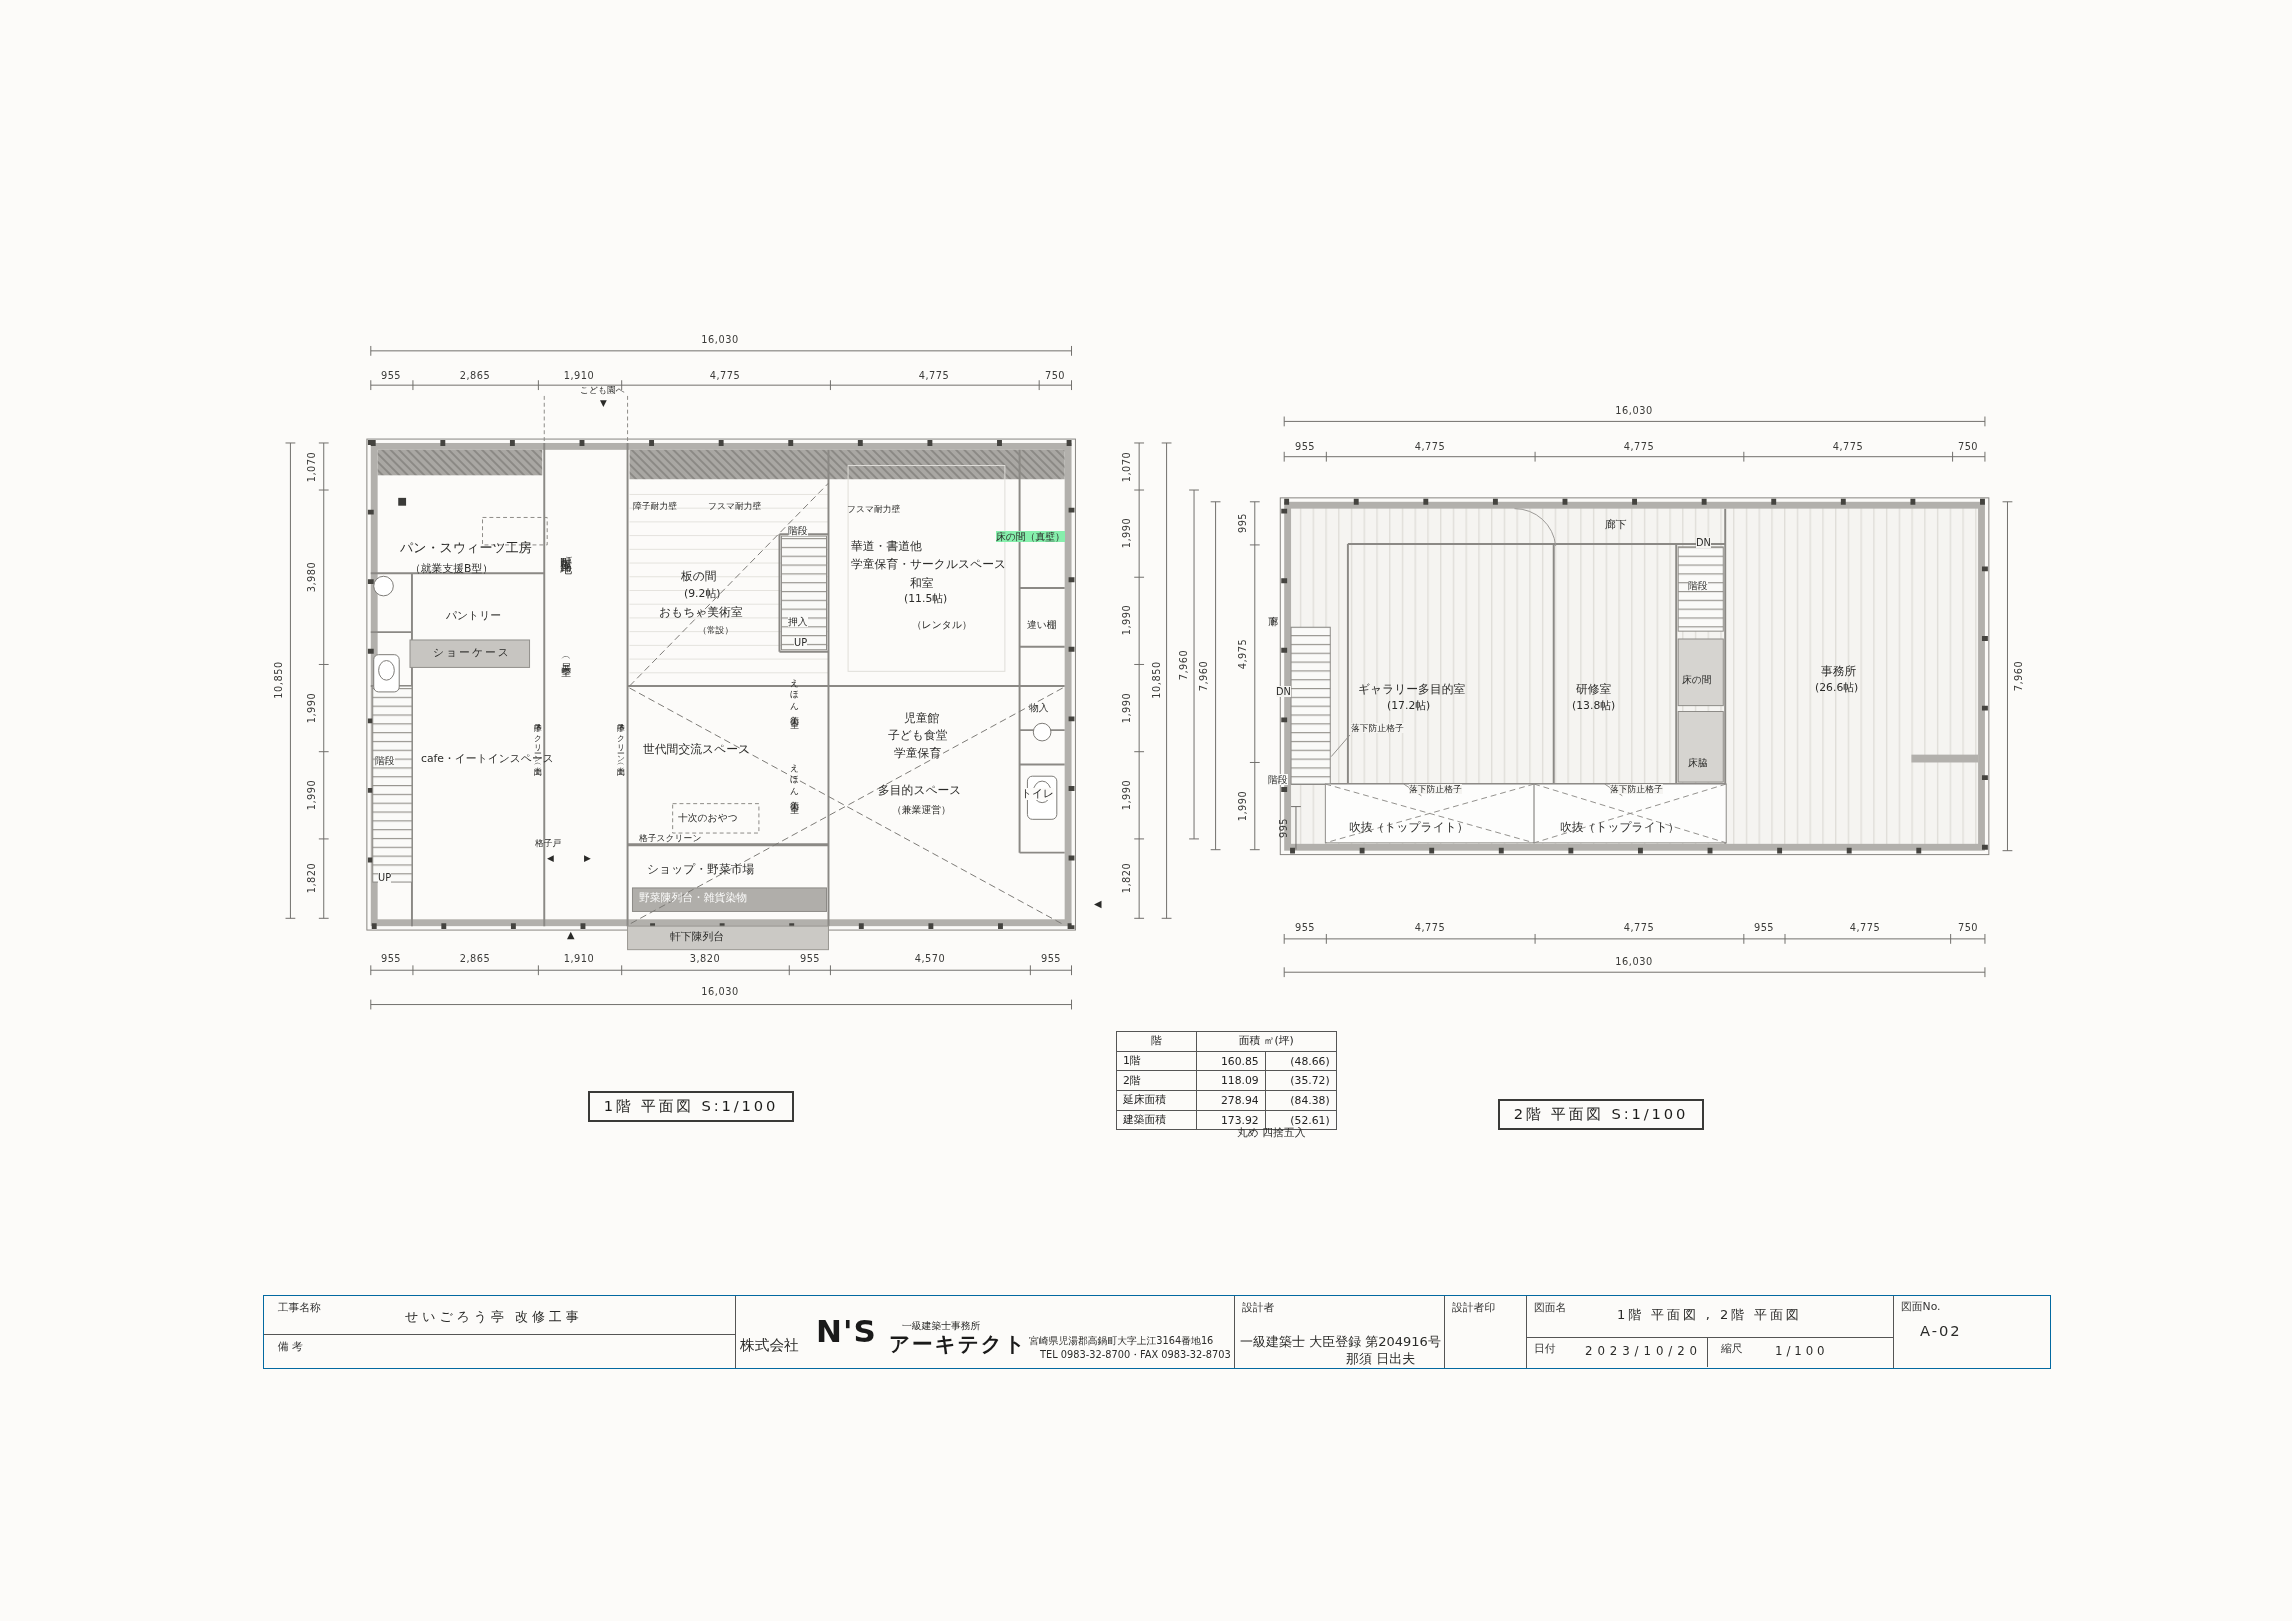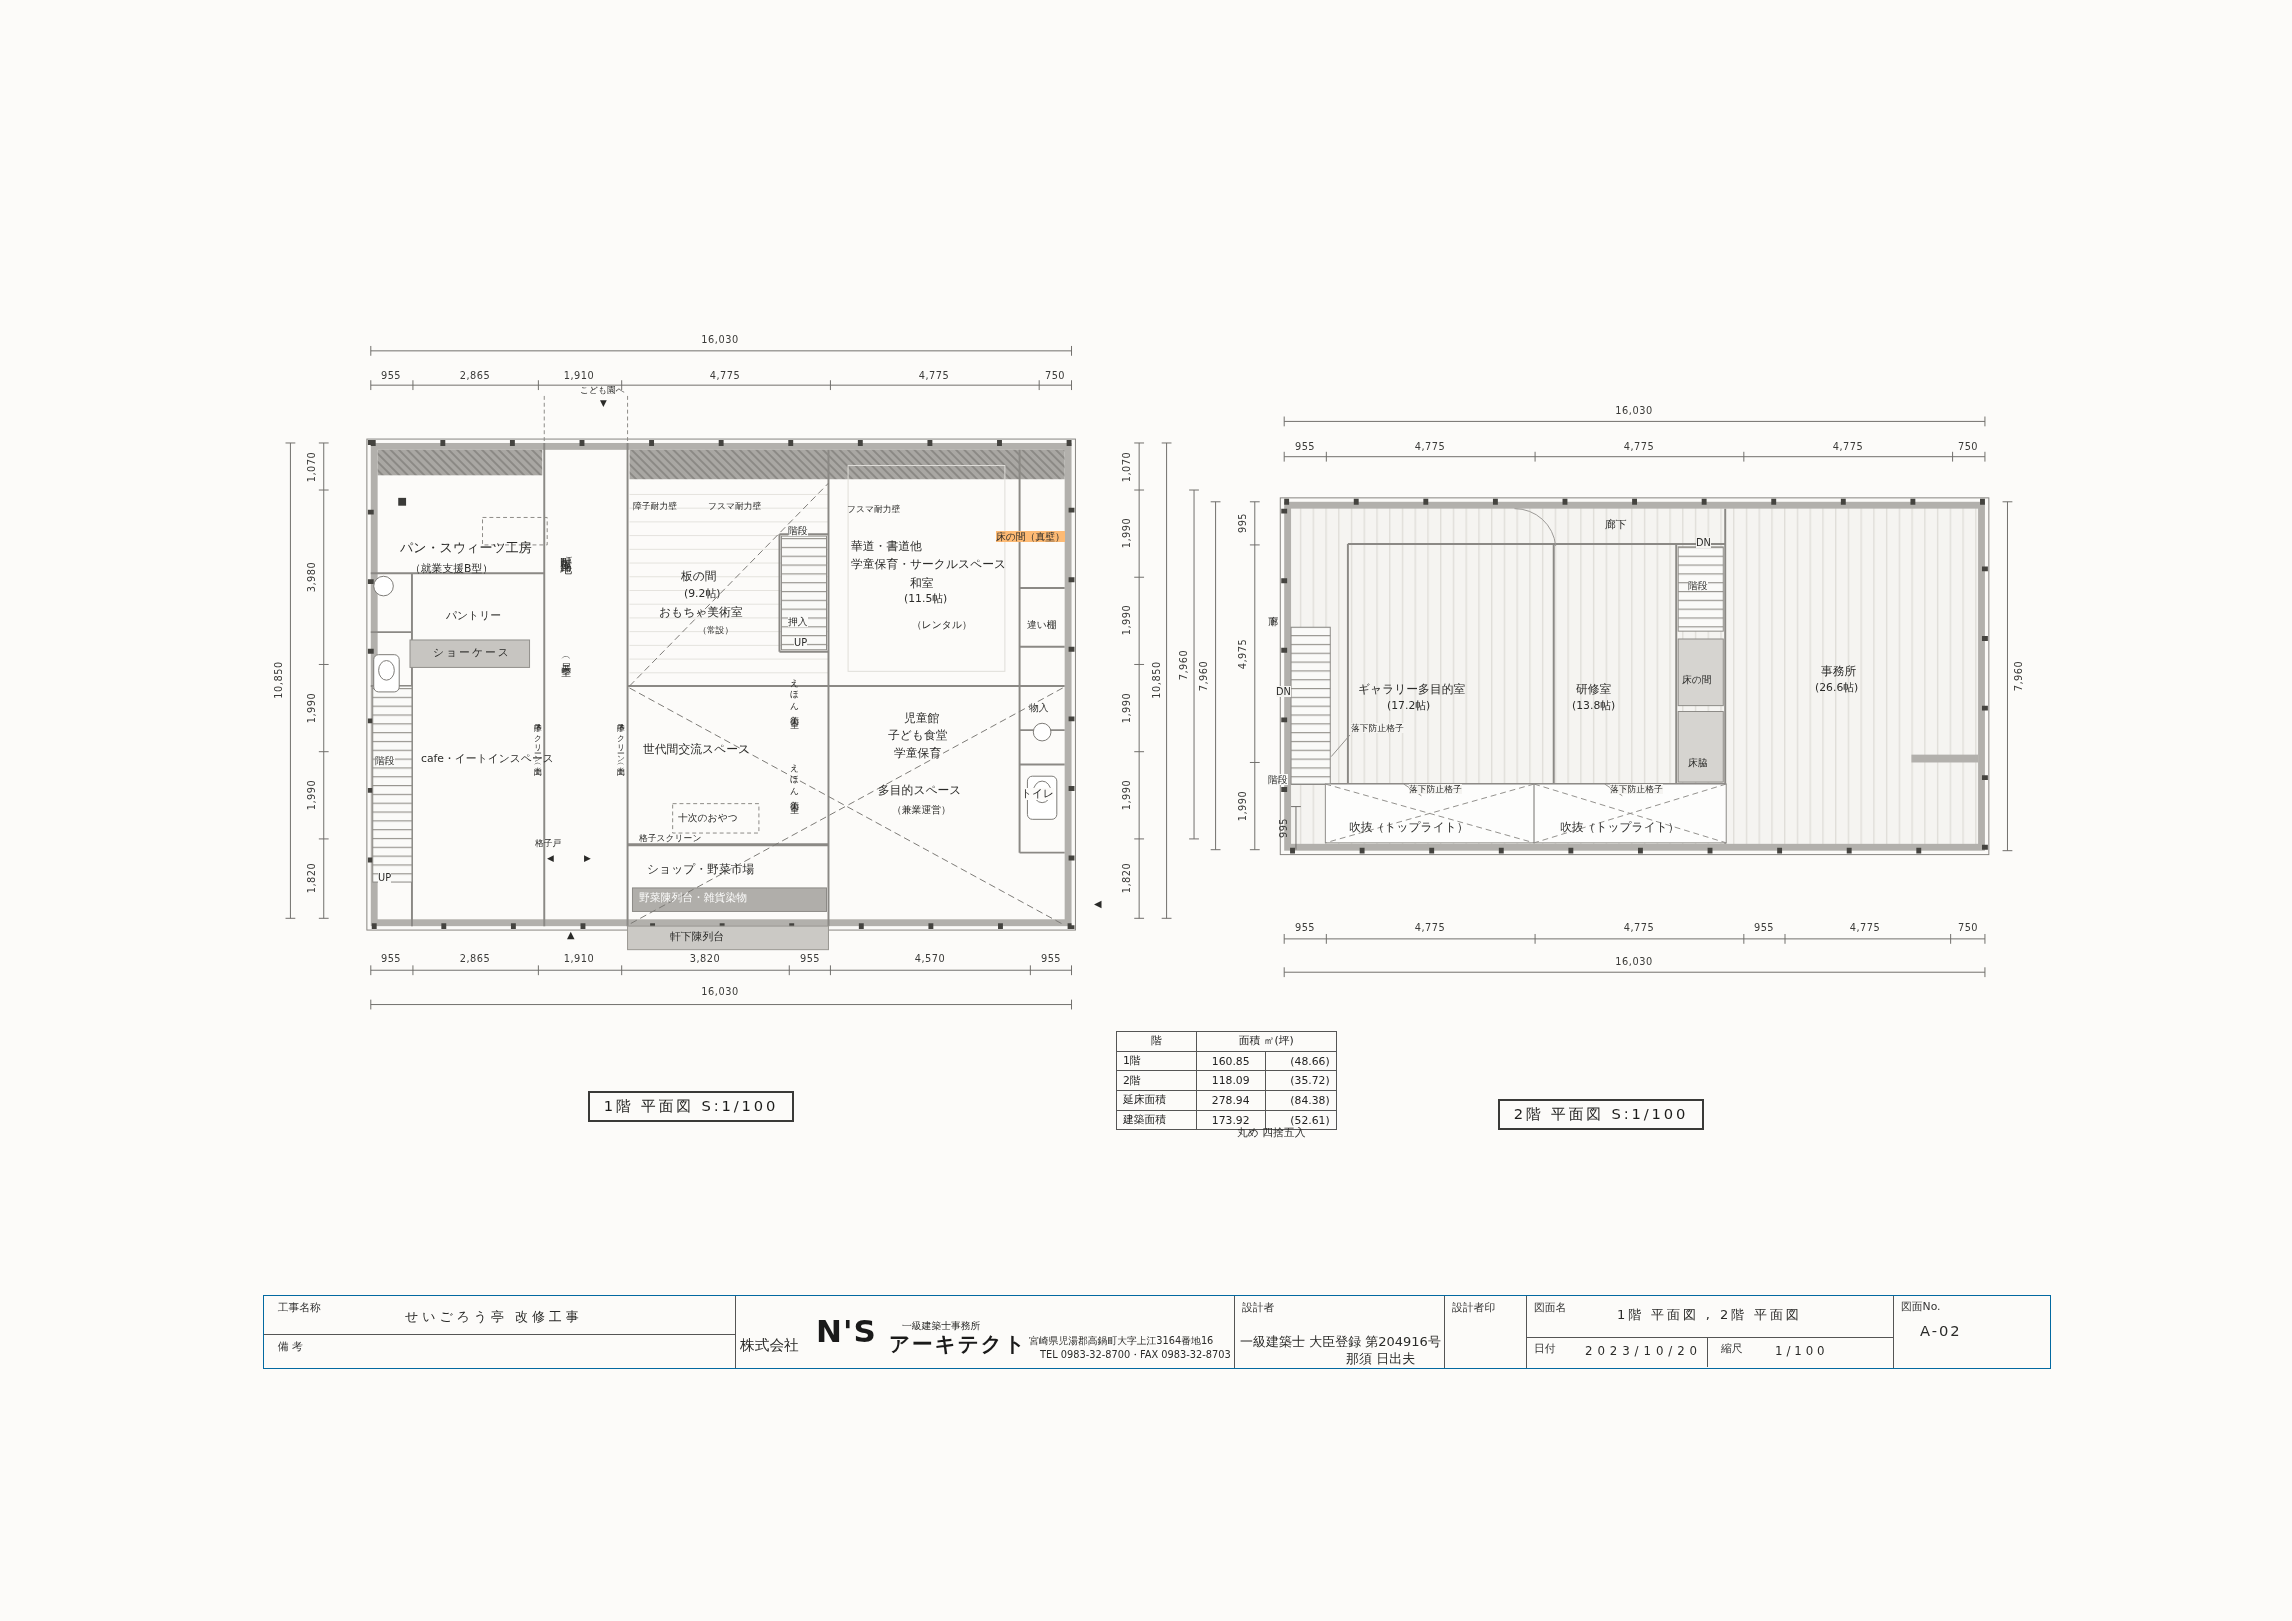--- a/index.html
+++ b/index.html
@@ -13,21 +13,21 @@
   .f8{font-size:7.8px}.f9{font-size:8.8px}.f10{font-size:9.8px}.f11{font-size:10.8px}
   .f12{font-size:11.8px}.f13{font-size:13px}.f15{font-size:14.7px}
   .dim{font-size:9.8px;color:#3a3a38;letter-spacing:0.5px;}
   .page-title{font-family:"DejaVu Serif","Liberation Serif",serif;font-size:33px;
               letter-spacing:2.9px;color:#111;}
   .cap{position:absolute;border:2px solid #3a3a38;background:#fcfbf9;padding:3.9px 13.7px;
        font-size:14.7px;letter-spacing:2.9px;color:#1c1c1a;}
   .white{color:#fbfbfa;}
   table.area{position:absolute;border-collapse:collapse;font-size:10.8px;color:#222;background:#fcfbf9;}
   table.area td,table.area th{border:1px solid #555;padding:1px 5.9px;font-weight:normal;height:16.7px;}
-  table.area td.num{text-align:center;}
+  table.area td.num{text-align:right;}
   table.area td.tsubo{text-align:right;}
   .tb{position:absolute;border:1px solid #0369a1;}
   .tb-line{position:absolute;background:#555;}
   .tb-lbl{font-size:10.8px;color:#333;}
   .big-ns{font-weight:bold;font-size:31px;letter-spacing:1px;color:#1a1a1a;}
   .big-ak{font-weight:bold;font-size:20.6px;letter-spacing:2px;color:#1a1a1a;}
 </style>
 </head>
 <body>
 
@@ -280,21 +280,21 @@
   <span class="lbl f9" style="left:698px;top:625px;">（常設）</span>
   <span class="lbl f10" style="left:788px;top:525px;background:#fafaf8;">階段</span>
   <span class="lbl f10" style="left:788px;top:616px;background:#fafaf8;">押入</span>
   <span class="lbl f10" style="left:794px;top:637px;background:#fafaf8;">UP</span>
   <span class="lbl f9" style="left:847px;top:504px;">フスマ耐力壁</span>
   <span class="lbl f12" style="left:851px;top:540px;">華道・書道他</span>
   <span class="lbl f12" style="left:851px;top:558px;">学童保育・サークルスペース</span>
   <span class="lbl f12" style="left:910px;top:577px;">和室</span>
   <span class="lbl f11" style="left:904px;top:593px;">(11.5帖)</span>
   <span class="lbl f10" style="left:912px;top:619px;">（レンタル）</span>
-  <span class="lbl f10" style="left:996px;top:531px;background:#fdba74;">床の間（真壁）</span>
+  <span class="lbl f10" style="left:996px;top:531px;background:#86efac;">床の間（真壁）</span>
   <span class="lbl f10" style="left:1027px;top:619px;background:#fcfbf9;">違い棚</span>
   <span class="lbl f9 v" style="left:790px;top:672px;">えほん美術室</span>
   <span class="lbl f9 v" style="left:790px;top:757px;">えほん美術室</span>
   <span class="lbl f12" style="left:904px;top:712px;">児童館</span>
   <span class="lbl f12" style="left:888px;top:729px;">子ども食堂</span>
   <span class="lbl f12" style="left:894px;top:747px;">学童保育</span>
   <span class="lbl f10" style="left:1029px;top:702px;background:#fcfbf9;">物入</span>
   <span class="lbl f11" style="left:1021px;top:788px;background:#fcfbf9;">トイレ</span>
   <span class="lbl f12" style="left:643px;top:743px;">世代間交流スペース</span>
   <span class="lbl f12" style="left:878px;top:784px;">多目的スペース</span>

